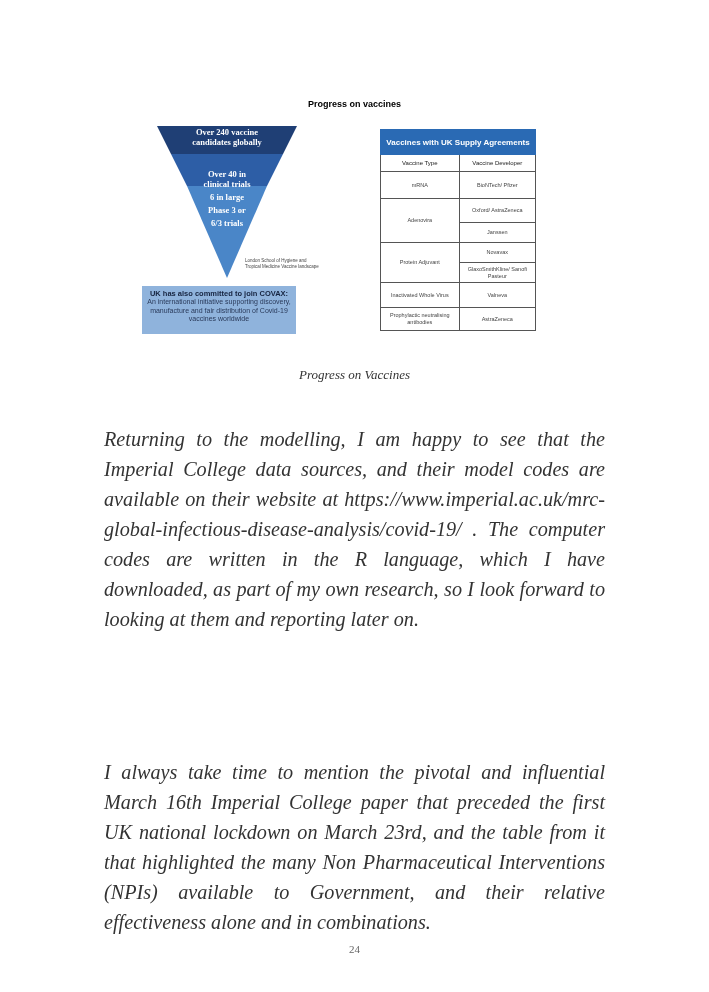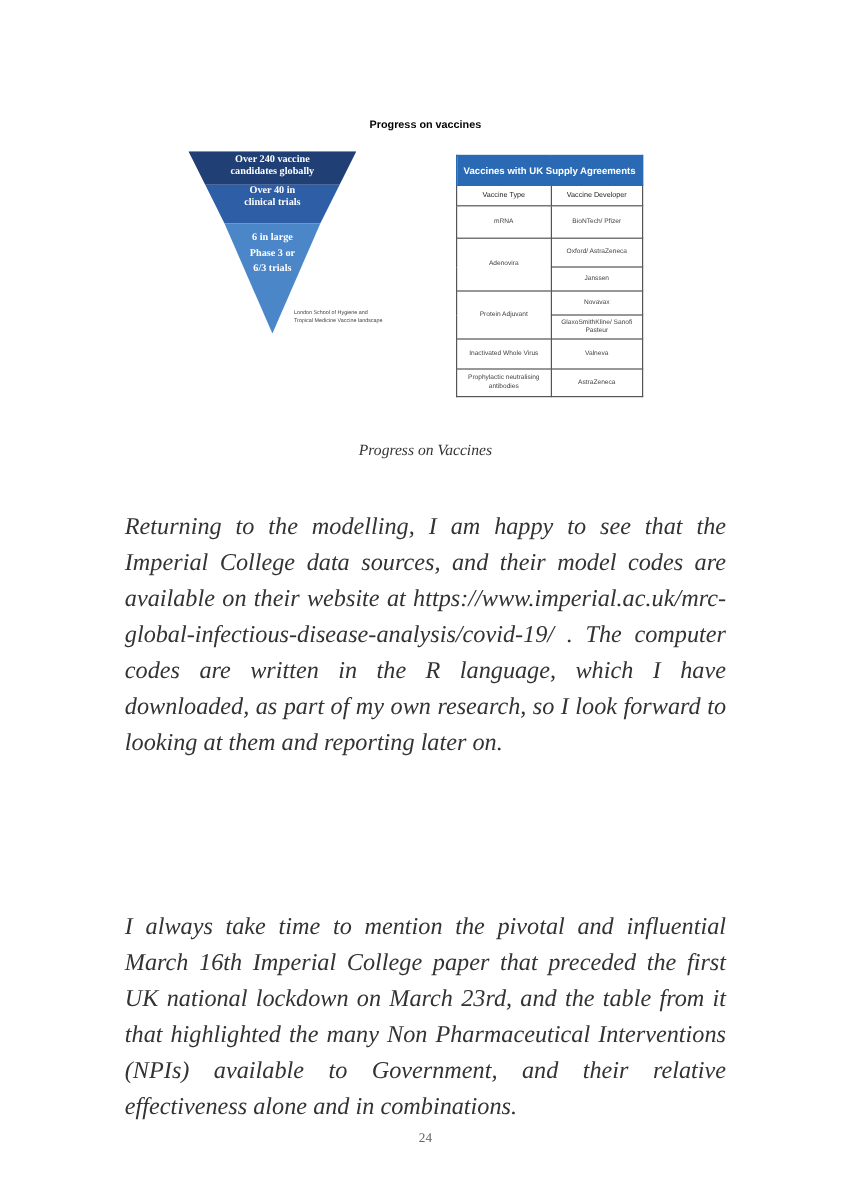--- a/index.html
+++ b/index.html
@@ -6,21 +6,21 @@
   body { width: 709px; height: 992px; position: relative; overflow: hidden; font-family: "Liberation Serif", serif; color: #333333; }
 
   .figure { position: absolute; left: 0; top: 0; width: 709px; height: 400px; }
   .fig-title { position: absolute; left: 0; width: 709px; top: 99px; text-align: center; font-family: "Liberation Sans", sans-serif; font-weight: bold; font-size: 9px; color: #000; }
 
   
   .funnel { position: absolute; left: 157px; top: 126px; width: 140px; height: 152px; }
   .funnel svg { position: absolute; left: 0; top: 0; }
   .funnel-label { position: absolute; left: 0; width: 140px; text-align: center; font-family: Liberation Serif, serif; font-weight: bold; color: #fff; font-size: 8.5px; line-height: 10px; }
   .fl1 { top: 1px; }
-  .fl2 { top: 27px; }
+  .fl2 { top: 43px; }
   .fl3 { top: 65px; line-height: 13px; }
   .source-note { position: absolute; left: 245px; top: 258px; font-family: "Liberation Sans", sans-serif; font-size: 4.5px; line-height: 5.5px; color: #444; width: 100px; }
 
   .covax { position: absolute; left: 142px; top: 286px; width: 154px; height: 48px; background: #8fb3dc; text-align: center; font-family: "Liberation Sans", sans-serif; color: #1a2a4a; }
   .covax-head { font-weight: bold; font-size: 7.5px; line-height: 9px; margin-top: 3px; color: #15233f; }
   .covax-body { font-size: 7px; line-height: 8.5px; color: #2a3a5a; }
 
   
   .vtable { position: absolute; left: 380px; top: 129px; width: 156px; border-collapse: collapse; font-family: "Liberation Sans", sans-serif; }
   .vtable .thead-title { background: #2a6ab4; color: #fff; font-weight: bold; font-size: 8px; height: 24px; text-align: center; border: 1px solid #2a6ab4; }
@@ -67,20 +67,28 @@
       <div>Phase 3 or</div>
       <div>6/3 trials</div>
     </div>
   </div>
 
   <div class="source-note">
     <div>London School of Hygiene and</div>
     <div>Tropical Medicine Vaccine landscape</div>
   </div>
 
+  <div class="covax" style="background: rgb(143, 179, 220);">
+    <div class="covax-head">UK has also committed to join COVAX:</div>
+    <div class="covax-body">
+      <div>An international initiative supporting discovery,</div>
+      <div>manufacture and fair distribution of Covid-19</div>
+      <div>vaccines worldwide</div>
+    </div>
+  </div>
 
   <table class="vtable">
     <tbody>
         <tr>
       <td colspan="2" class="thead-title" style="background: rgb(42, 106, 180); border-color: rgb(42, 106, 180);">Vaccines with UK Supply Agreements</td>
     </tr>
     <tr class="colhead">
       <td>Vaccine Type</td>
       <td>Vaccine Developer</td>
     </tr>

